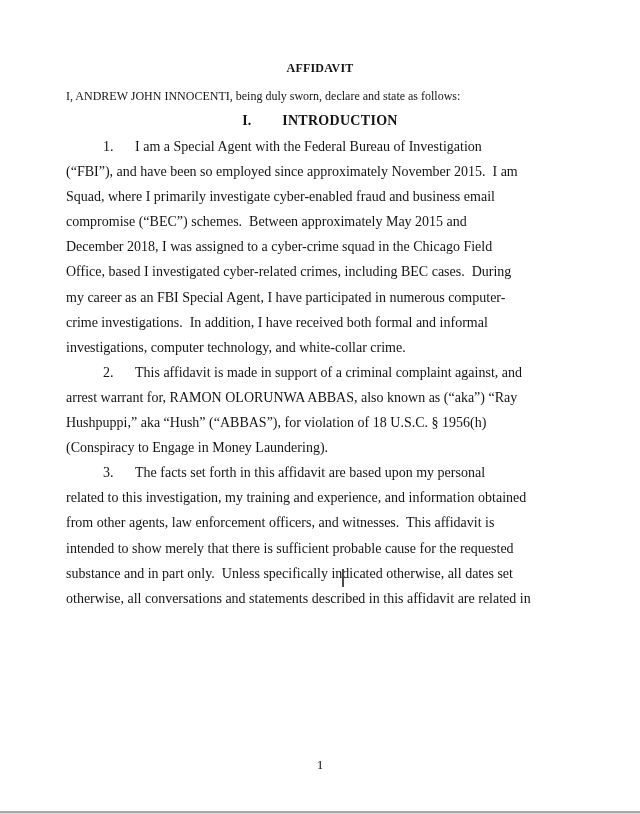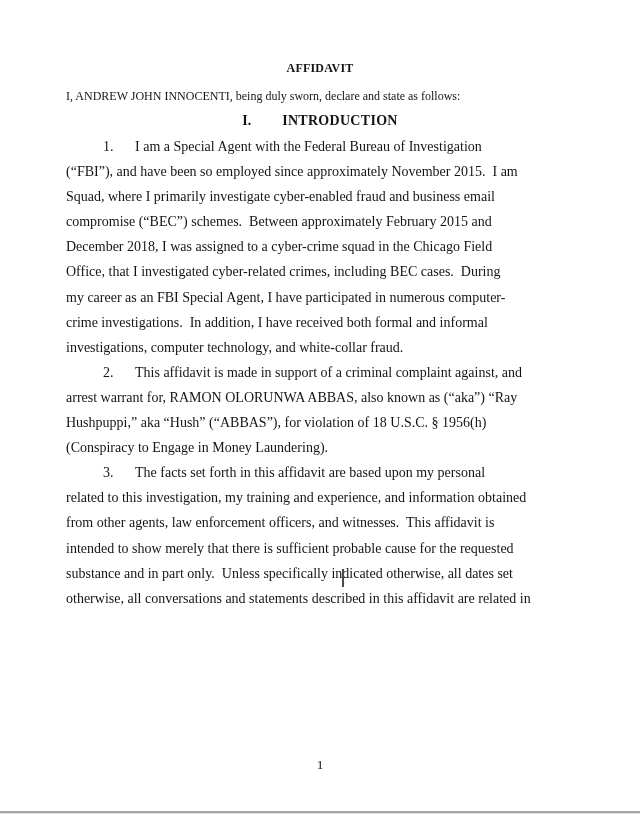--- a/index.html
+++ b/index.html
@@ -114,26 +114,26 @@
   <div class="opening-line">I, ANDREW JOHN INNOCENTI, being duly sworn, declare and state as follows:</div>
 
   <div class="section-heading">
     <span class="sec-num">I.</span><span class="sec-title">INTRODUCTION</span>
   </div>
 
   <div class="body-lines" id="body-lines">
       <div class="line"><span class="pnum">1.</span><span class="ptext">I am a Special Agent with the Federal Bureau of Investigation</span></div>
       <div class="line"><span class="ptext">(“FBI”), and have been so employed since approximately November 2015.  I am</span></div>
       <div class="line"><span class="ptext">Squad, where I primarily investigate cyber-enabled fraud and business email</span></div>
-      <div class="line"><span class="ptext">compromise (“BEC”) schemes.  Between approximately February 2015 and</span></div>
+      <div class="line"><span class="ptext">compromise (“BEC”) schemes.  Between approximately May 2015 and</span></div>
       <div class="line"><span class="ptext">December 2018, I was assigned to a cyber-crime squad in the Chicago Field</span></div>
-      <div class="line"><span class="ptext">Office, that I investigated cyber-related crimes, including BEC cases.  During</span></div>
+      <div class="line"><span class="ptext">Office, based I investigated cyber-related crimes, including BEC cases.  During</span></div>
       <div class="line"><span class="ptext">my career as an FBI Special Agent, I have participated in numerous computer-</span></div>
       <div class="line"><span class="ptext">crime investigations.  In addition, I have received both formal and informal</span></div>
-      <div class="line"><span class="ptext">investigations, computer technology, and white-collar fraud.</span></div>
+      <div class="line"><span class="ptext">investigations, computer technology, and white-collar crime.</span></div>
       <div class="line"><span class="pnum">2.</span><span class="ptext">This affidavit is made in support of a criminal complaint against, and</span></div>
       <div class="line"><span class="ptext">arrest warrant for, RAMON OLORUNWA ABBAS, also known as (“aka”) “Ray</span></div>
       <div class="line"><span class="ptext">Hushpuppi,” aka “Hush” (“ABBAS”), for violation of 18 U.S.C. § 1956(h)</span></div>
       <div class="line"><span class="ptext">(Conspiracy to Engage in Money Laundering).</span></div>
       <div class="line"><span class="pnum">3.</span><span class="ptext">The facts set forth in this affidavit are based upon my personal</span></div>
       <div class="line"><span class="ptext">related to this investigation, my training and experience, and information obtained</span></div>
       <div class="line"><span class="ptext">from other agents, law enforcement officers, and witnesses.  This affidavit is</span></div>
       <div class="line"><span class="ptext">intended to show merely that there is sufficient probable cause for the requested</span></div>
       <div class="line"><span class="ptext">substance and in part only.  Unless specifically indicated otherwise, all dates set</span></div>
       <div class="line"><span class="ptext">otherwise, all conversations and statements described in this affidavit are related in</span></div>

